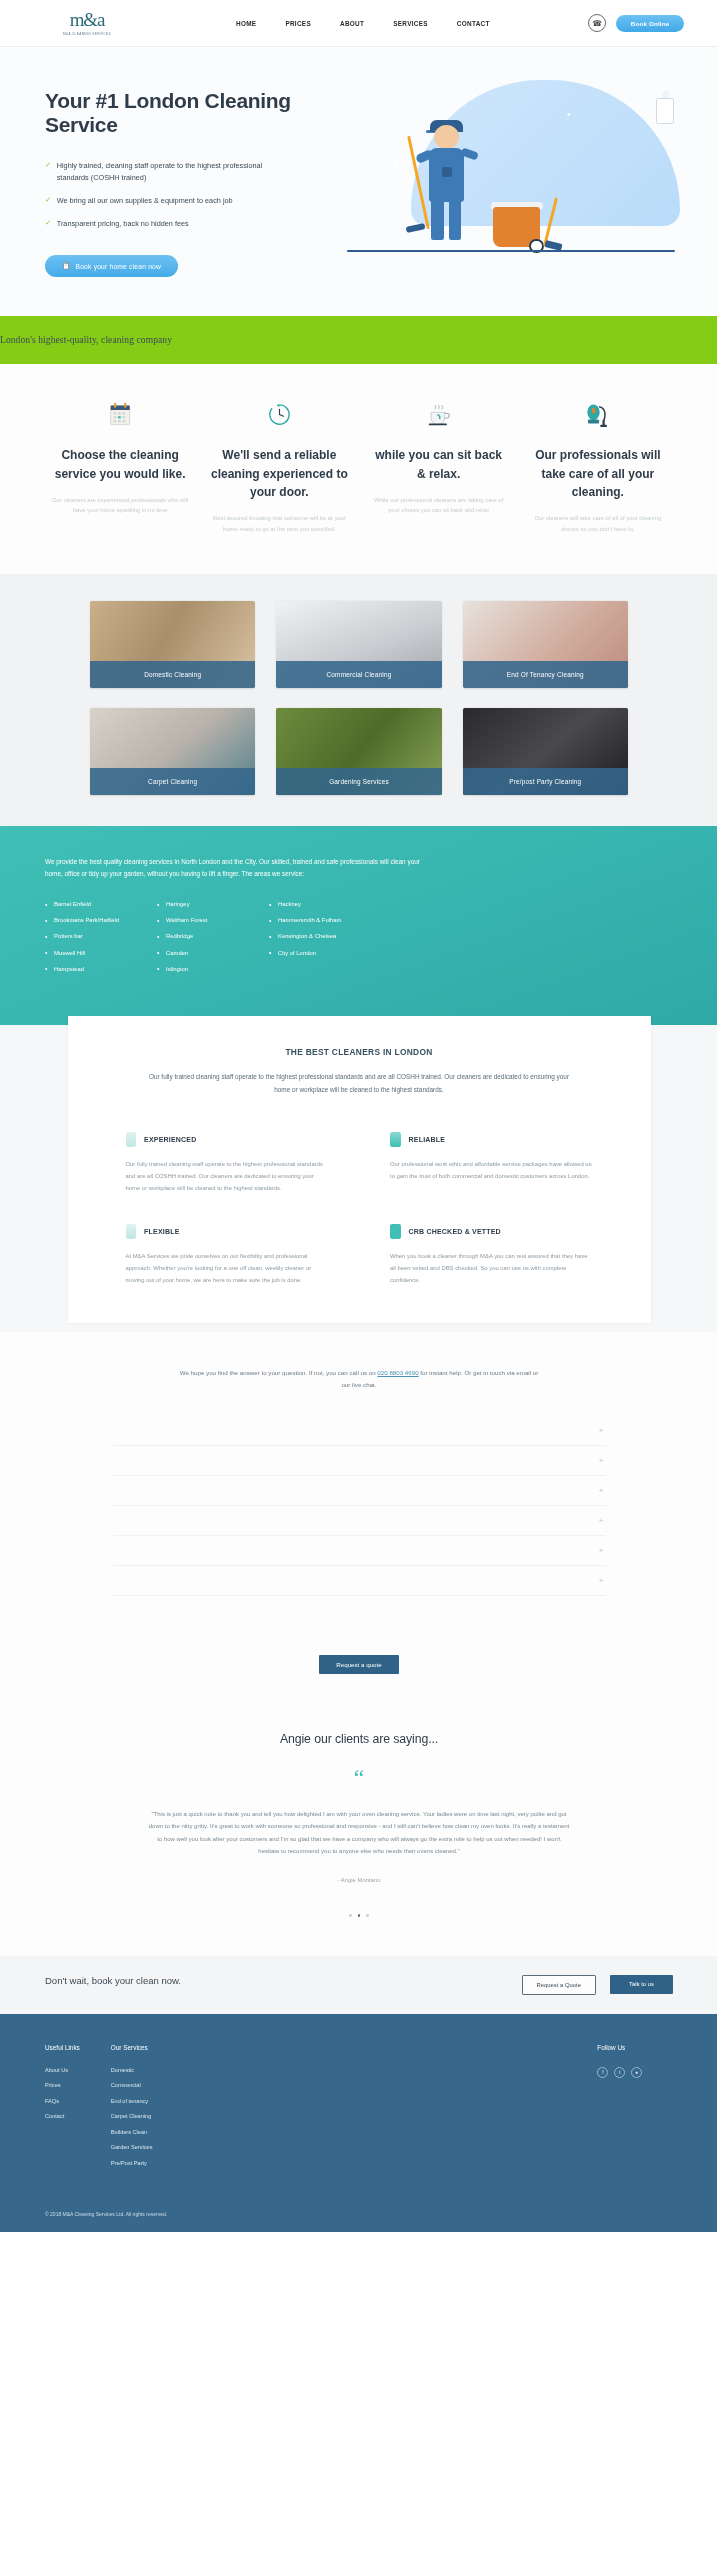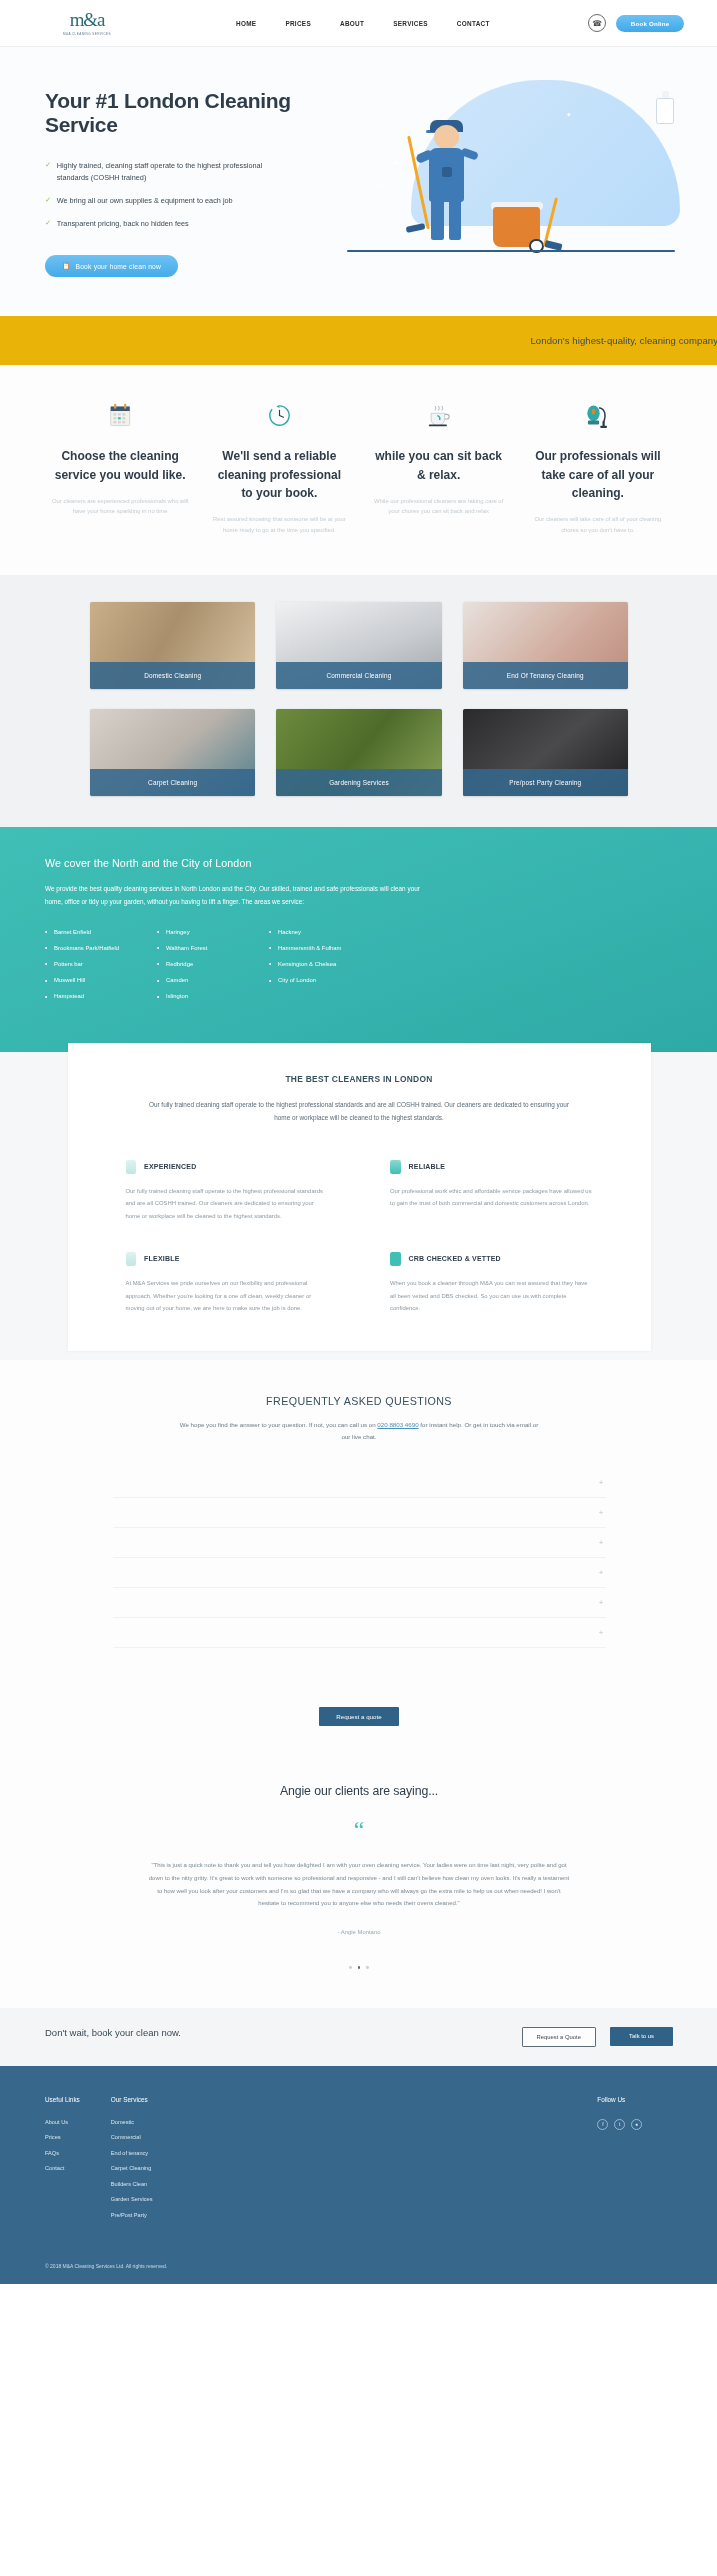--- a/index.html
+++ b/index.html
@@ -134,26 +134,27 @@
   .spray-top { position:absolute; right:17px; top:17px; width:6.7px; height:7.9px; background:#f0f4f8; border-radius:1.7px; }
   .bucket { position:absolute; left:168px; bottom:12.3px; width:47px; height:40px; background:#e2812f; border-radius:3.4px 3.4px 7.9px 7.9px; }
   .bucket-top { position:absolute; left:166px; bottom:49px; width:52px; height:7.9px; background:#f0f2f4; border-radius:3.4px; }
   .wheel { position:absolute; left:204px; bottom:5.6px; width:14.6px; height:14.6px; border:2.2px solid #2f3d4a; border-radius:50%; background:#fff; }
   .broom { position:absolute; left:224px; bottom:12.3px; width:3.4px; height:50px; background:#f5a623; border-radius:1.7px; transform: rotate(14deg); }
   .broom-h { position:absolute; left:220px; bottom:10px; width:17px; height:6.7px; background:#2f5e8e; border-radius:1.7px; transform: rotate(14deg); }
   .sparkle { position:absolute; color:#ffffff; font-size: 9px; }
 
   
   .band-quality {
-    background: #eab308;
-    text-align: right;
+    background: #84cc16;
+    text-align: left;
     padding: 19px 0;
     font-size: 9.5px;
     color: #3b4a55;
     letter-spacing: 0.1px;
+    font-family: Liberation Serif, serif;
   }
 
   
   .steps {
     background: #fdfdfd;
     display: flex;
     padding: 33px 45px 39px 45px;
     gap: 9px;
   }
   .step { flex: 1; text-align: center; padding: 0 6.7px; }
@@ -413,21 +414,21 @@
     </div>
     <div class="step">
       <div class="step-icon">
         <svg width="25" height="25" viewBox="0 0 44 44">
           <path d="M22 5 A17 17 0 1 1 9 11" fill="none" stroke="#2fa9a5" stroke-width="2.5"></path>
           <path d="M22 3 L22 9 L16.5 6.2 Z" fill="#2fa9a5"></path>
           <line x1="22" y1="22" x2="22" y2="13" stroke="#2f3d4a" stroke-width="2" stroke-linecap="round"></line>
           <line x1="22" y1="22" x2="29" y2="25" stroke="#2f3d4a" stroke-width="2" stroke-linecap="round"></line>
         </svg>
       </div>
-      <div class="step-title">We'll send a reliable cleaning professional to your book.</div>
+      <div class="step-title">We'll send a reliable cleaning experienced to your door.</div>
       <div class="step-desc">Rest assured knowing that someone will be at your home ready to go at the time you specified.</div>
     </div>
     <div class="step">
       <div class="step-icon">
         <svg width="26" height="26" viewBox="0 0 46 46">
           <path d="M9 20 h24 v10 a12 12 0 0 1 -24 0 z" fill="#f2f4f5" stroke="#aab3b9"></path>
           <path d="M33 22 h4 a4 4 0 0 1 0 8 h-4" fill="none" stroke="#aab3b9" stroke-width="2"></path>
           <rect x="5" y="40" width="32" height="3" rx="1.5" fill="#2f3d4a"></rect>
           <path d="M16 15 q3 -4 0 -8" fill="none" stroke="#aab3b9" stroke-width="1.6"></path>
           <path d="M22 15 q3 -4 0 -8" fill="none" stroke="#aab3b9" stroke-width="1.6"></path>
@@ -477,21 +478,20 @@
         <div class="svc-label">Gardening Services</div>
       </div>
       <div class="svc-card">
         <div class="svc-img img-f"></div>
         <div class="svc-label">Pre/post Party Cleaning</div>
       </div>
     </div>
   </div>
 
   <div class="coverage">
-    <div class="cov-title">We cover the North and the City of London</div>
     <div class="cov-body">We provide the best quality cleaning services in North London and the City. Our skilled, trained and safe professionals will clean your home, office or tidy up your garden, without you having to lift a finger. The areas we service:</div>
     <div class="cov-cols">
       <div class="cov-col">
         <ul>
           <li>Barnet Enfield</li>
           <li>Brookmans Park/Hatfield</li>
           <li>Potters bar</li>
           <li>Muswell Hill</li>
           <li>Hampstead</li>
         </ul>
@@ -547,21 +547,20 @@
             <div class="feat-ico solid"></div>
             <div class="feat-title">CRB CHECKED &amp; VETTED</div>
           </div>
           <div class="feat-body">When you book a cleaner through M&amp;A you can rest assured that they have all been vetted and DBS checked. So you can use us with complete confidence.</div>
         </div>
       </div>
     </div>
   </div>
 
   <div class="faq">
-    <div class="faq-title">FREQUENTLY ASKED QUESTIONS</div>
     <div class="faq-sub">
       <span>We hope you find the answer to your question.  If not, you can call us on </span><a href="#">020 8803 4690</a><span> for instant help.  Or get in touch via email or our live chat.</span>
     </div>
     <div class="faq-list">
       <div class="faq-item">
         <span class="faq-q-blank"></span>
         <span class="faq-plus">+</span>
       </div>
       <div class="faq-item">
         <span class="faq-q-blank"></span>

